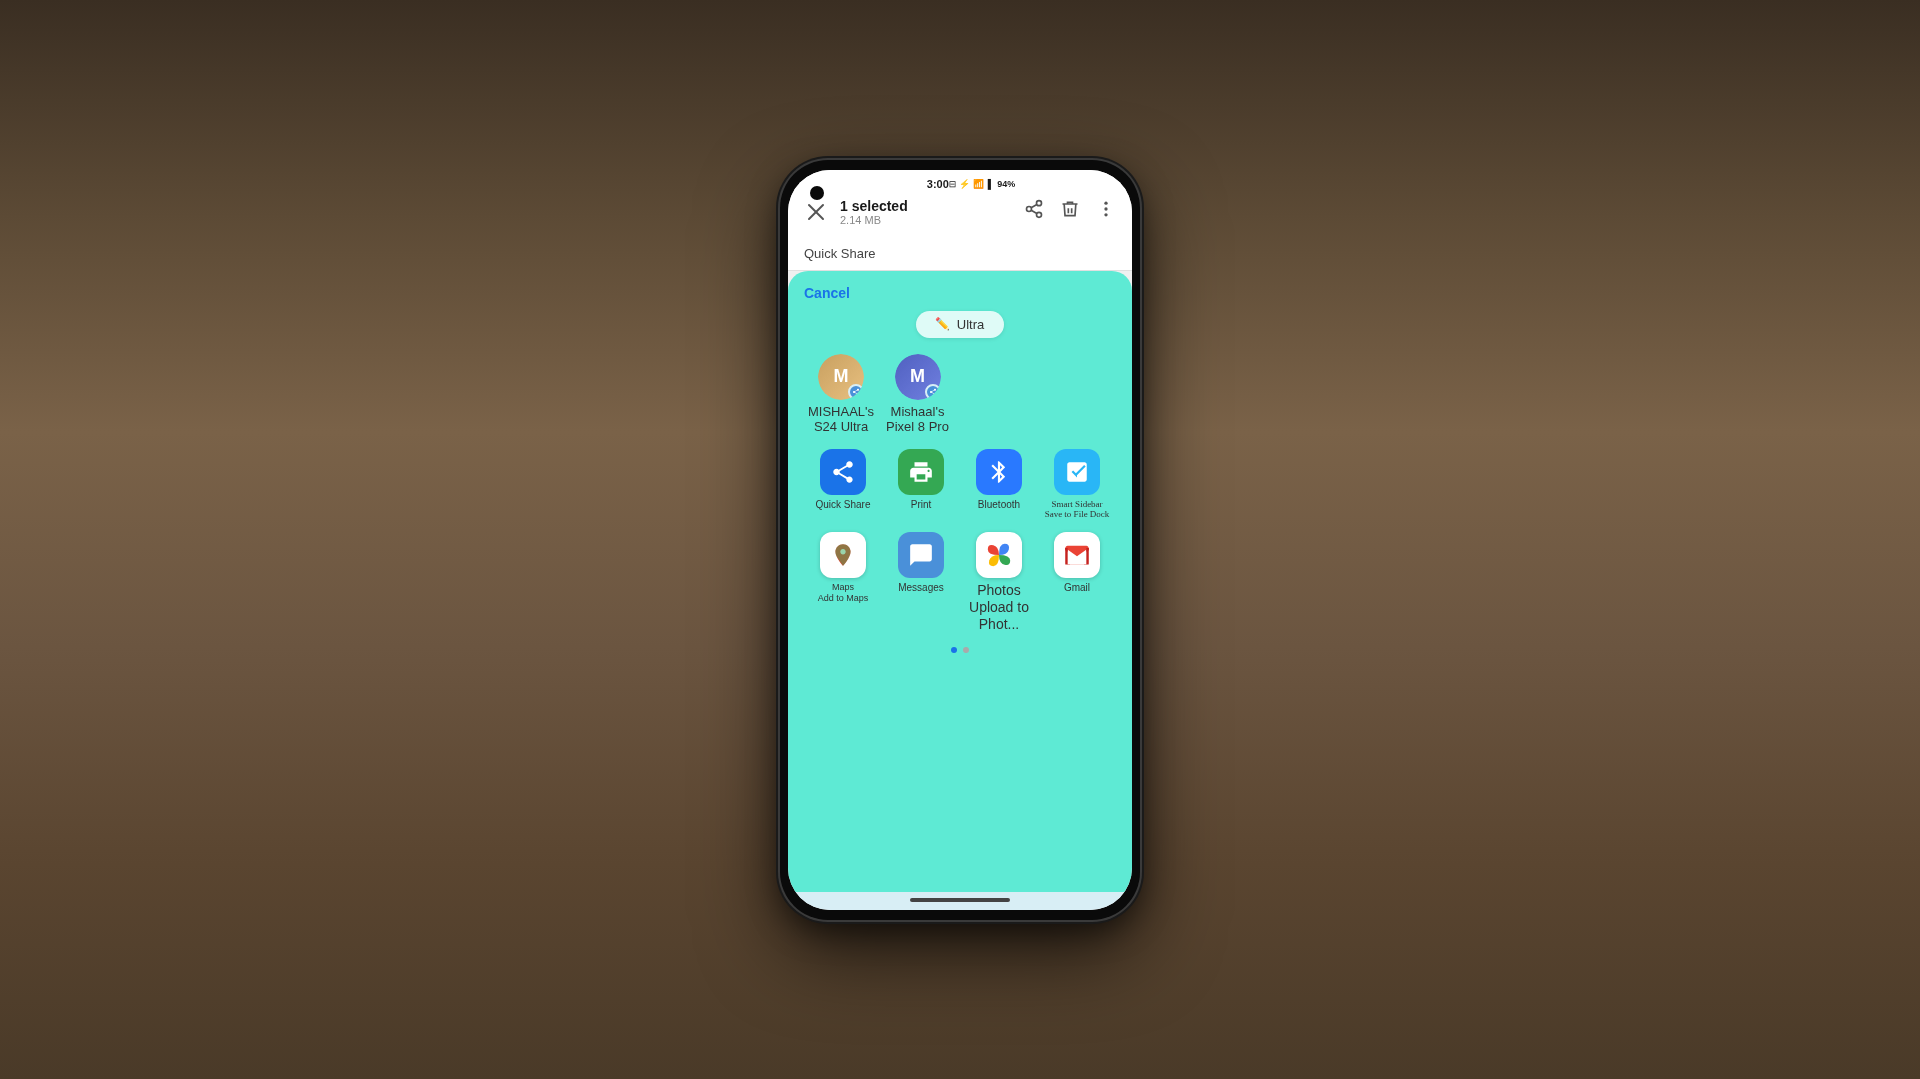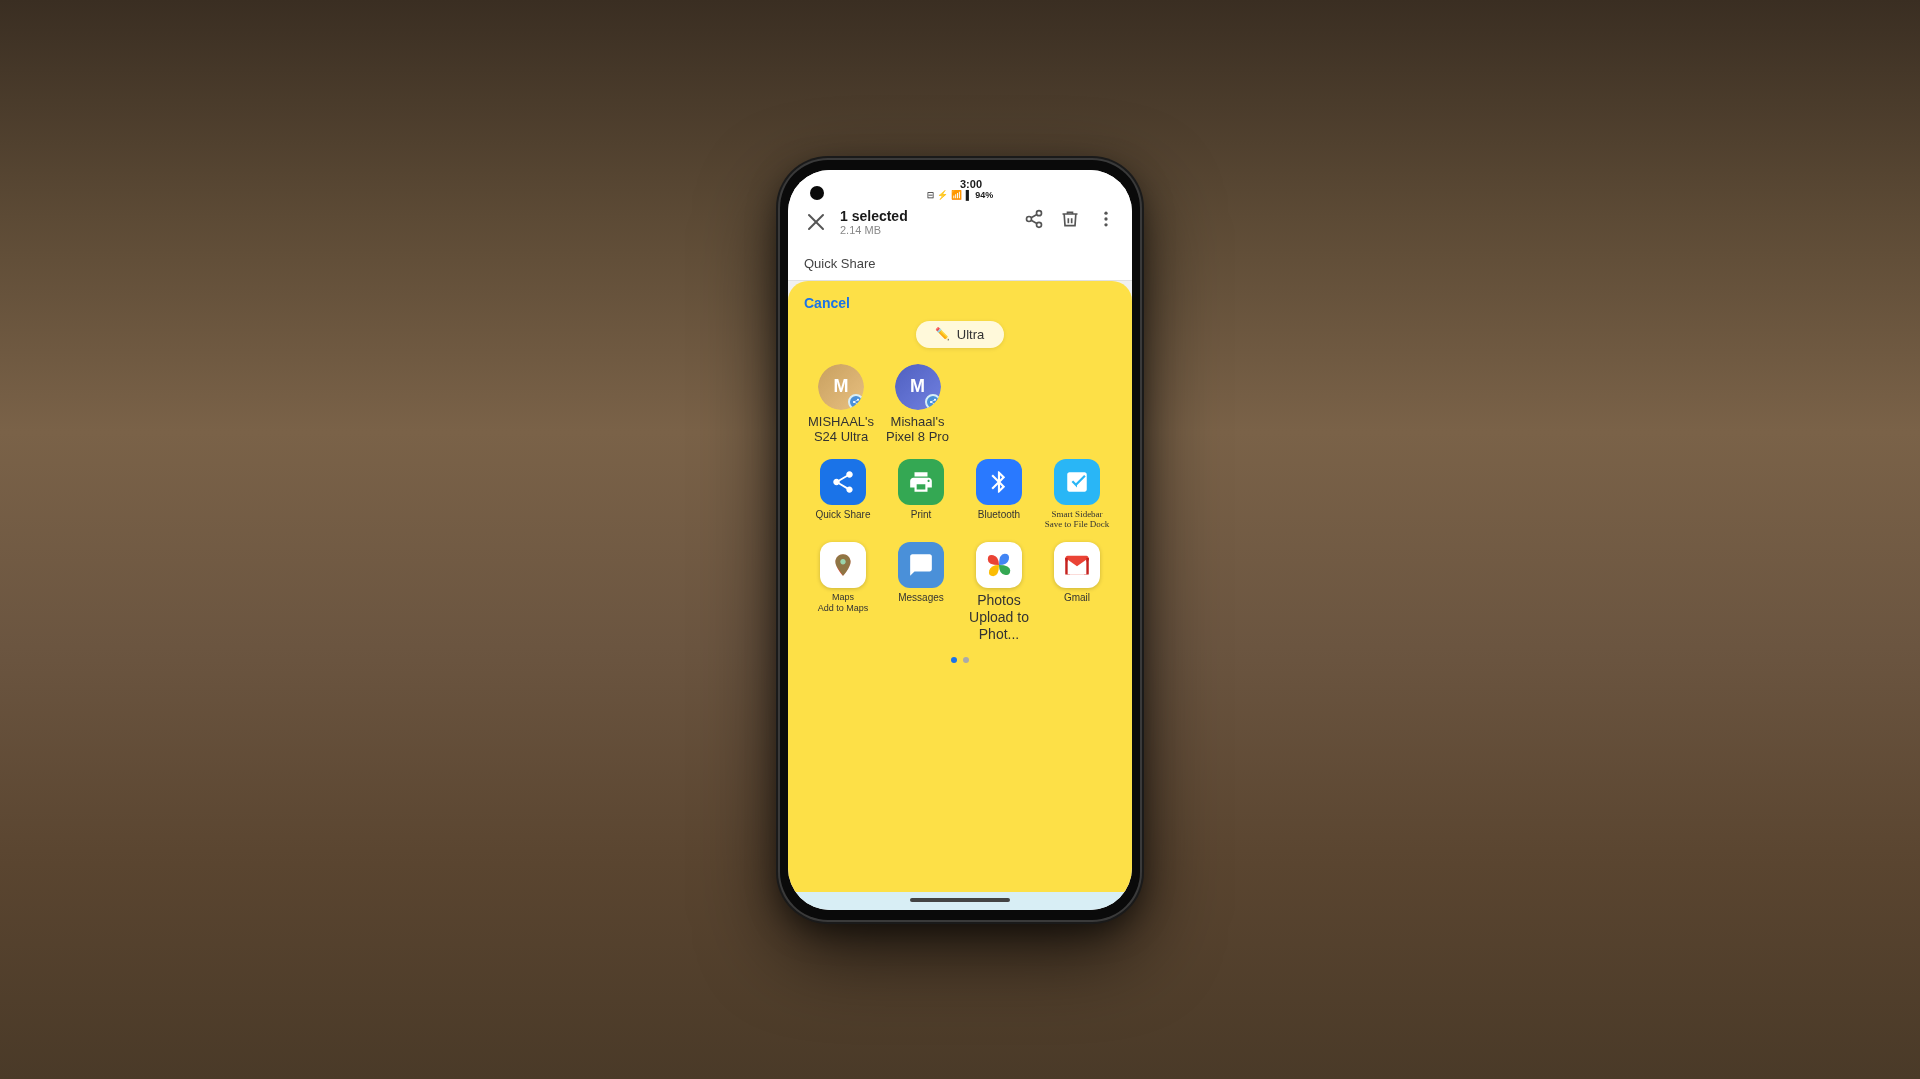--- a/index.html
+++ b/index.html
@@ -63,21 +63,20 @@
 
     
     .status-bar {
       display: flex;
       align-items: center;
       justify-content: center;
       padding: 8px 20px 4px;
       background: transparent;
       position: relative;
       z-index: 20;
-      flex-direction: column;
     }
 
     
     .camera-hole {
       position: absolute;
       top: 16px;
       left: 22px;
       width: 14px;
       height: 14px;
       background: #0a0a0a;
@@ -170,21 +169,21 @@
     }
 
     .quick-share-label {
       font-size: 13px;
       color: #444;
       font-weight: 500;
     }
 
     
     .share-sheet {
-      background: #fde047;
+      background: #5eead4;
       flex: 1;
       border-top-left-radius: 20px;
       border-top-right-radius: 20px;
       overflow: hidden;
     }
 
     .share-sheet-inner {
       padding: 12px 16px;
     }
 

